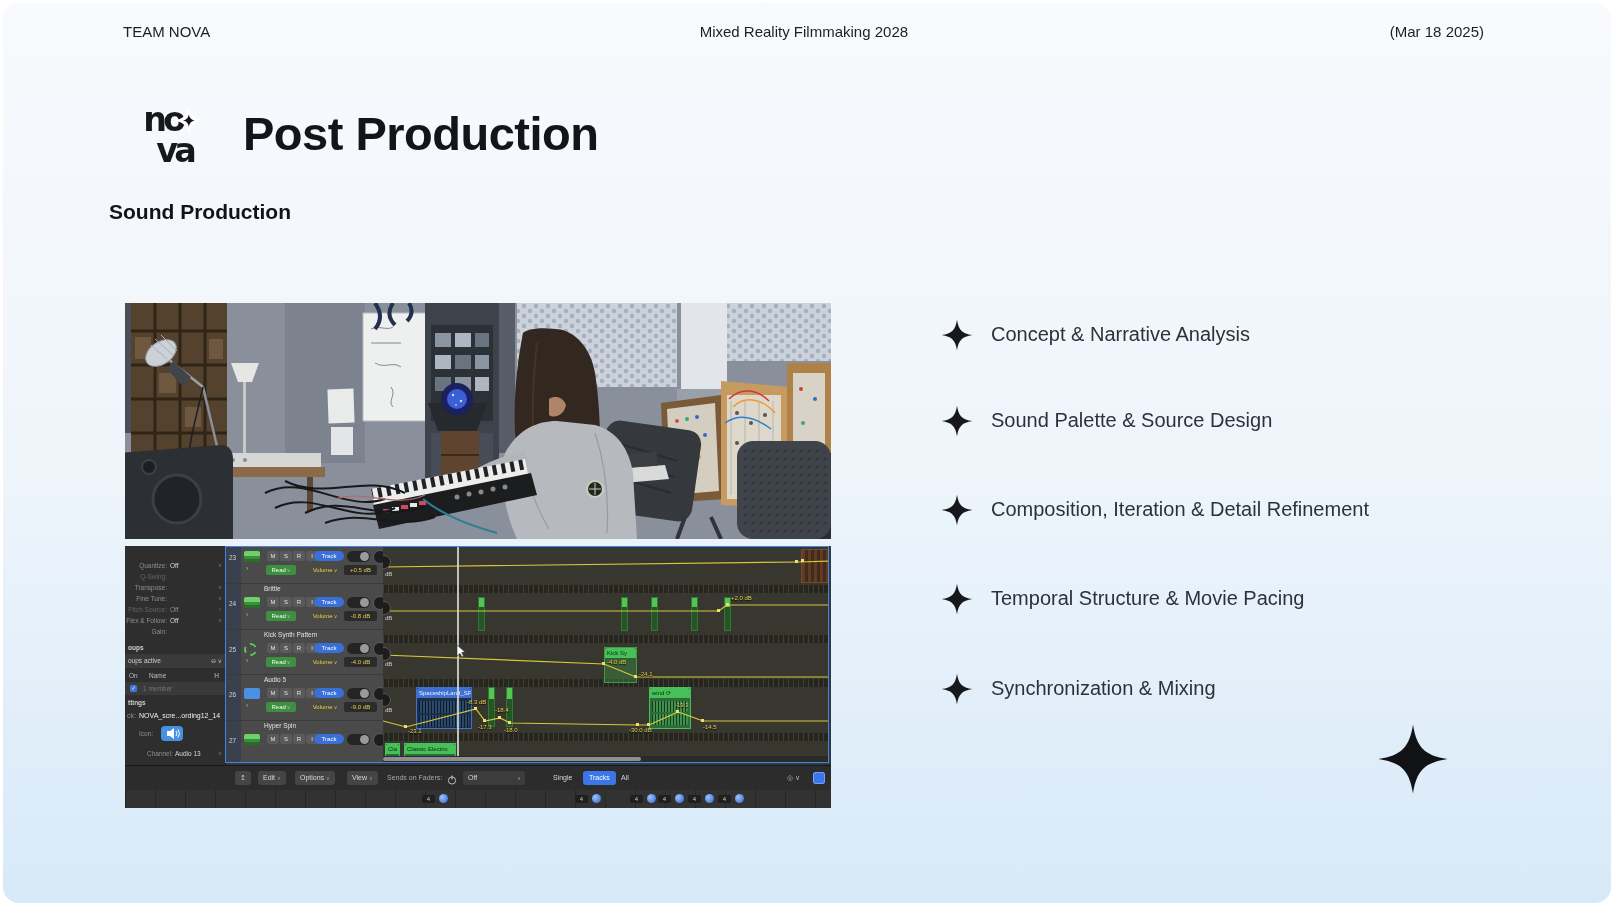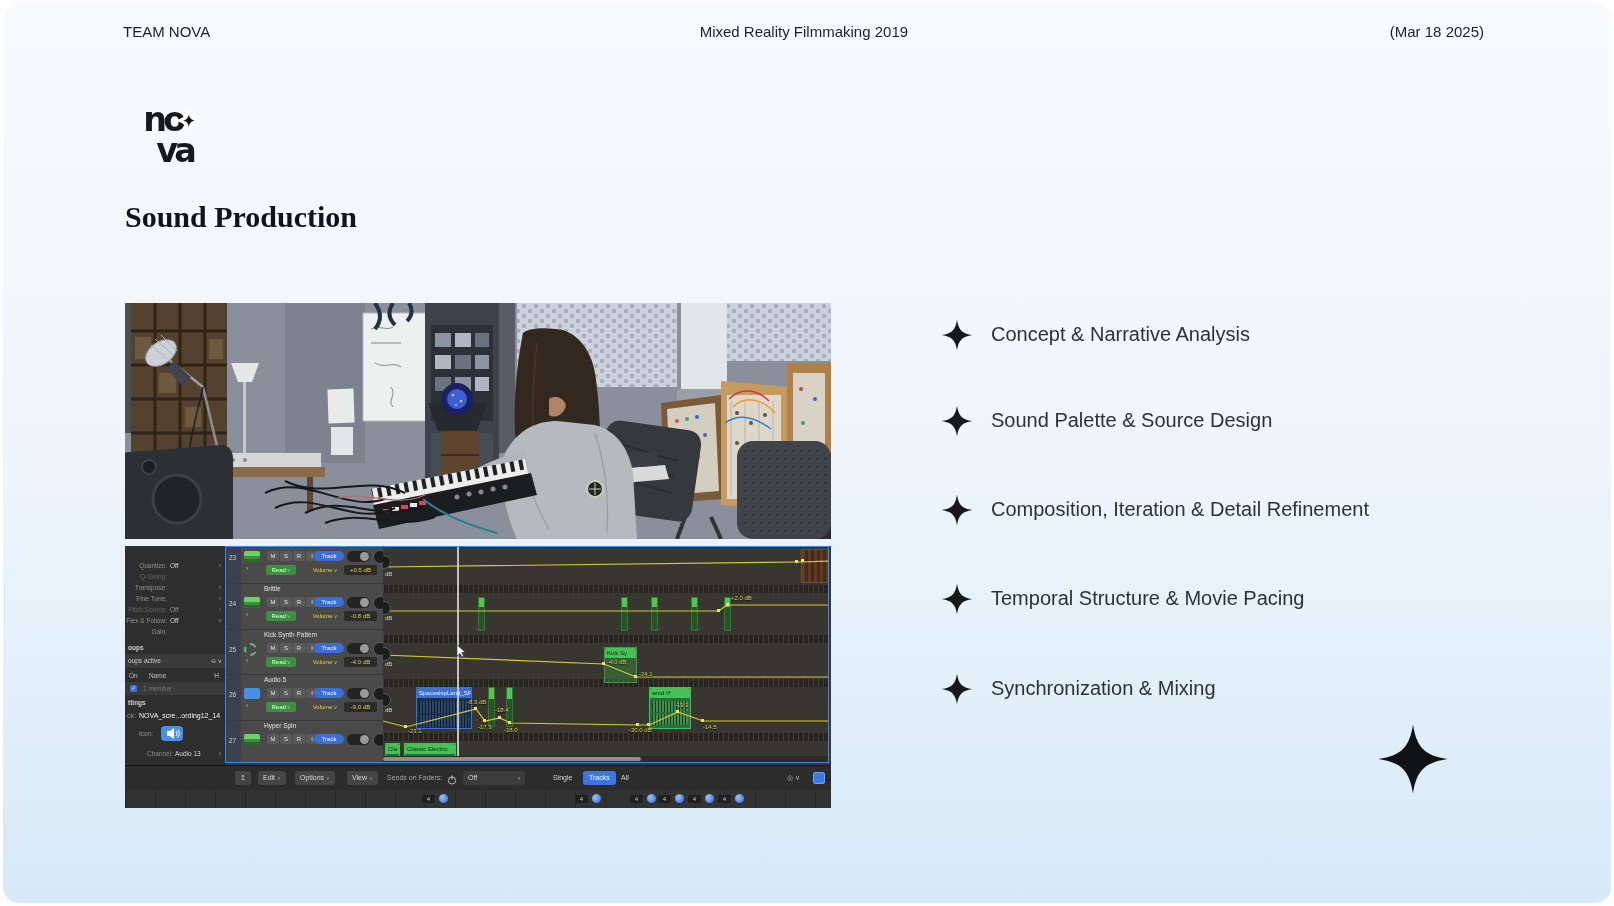--- a/index.html
+++ b/index.html
@@ -4,21 +4,21 @@
 <style>
   html,body{margin:0;padding:0;background:#ffffff;width:1614px;height:906px;overflow:hidden;
     font-family:"Liberation Sans","DejaVu Sans",sans-serif;}
   .ab{position:absolute;}
   #slide{position:absolute;left:3px;top:3px;width:1608px;height:900px;border-radius:16px;
     background:linear-gradient(180deg,#f8fafd 0%,#eef5fb 52%,#d7e9f8 100%);overflow:hidden;}
   
   .hdr{top:20px;font-size:15px;color:#1c1f24;white-space:nowrap;}
   
   #title{left:240px;top:103px;font-size:47px;font-weight:600;letter-spacing:-0.5px;color:#141519;}
-  #subtitle{left:122px;top:197px;font-size:30px;font-weight:600;color:#121316;font-family:Liberation Serif, serif;}
+  #subtitle{left:106px;top:197px;font-size:21px;font-weight:600;color:#121316;}
   
   .li-item{left:938px;height:34px;}
   .li-label{position:absolute;left:50px;top:4px;font-size:20px;color:#2c323a;white-space:nowrap;}
   .spark{display:block;}
   
   #photo{left:122px;top:300px;width:706px;height:236px;overflow:hidden;background:#8a909b;}
   #daw{left:122px;top:543px;width:706px;height:262px;background:#383838;overflow:hidden;
     font-family:"Liberation Sans","DejaVu Sans",sans-serif;}
   
   #insp{left:0;top:0;width:100px;height:262px;background:#2e2e2e;overflow:hidden;border-right:1px solid #1f1f1f;}
@@ -80,32 +80,33 @@
   .mxb i{position:absolute;right:0;top:0;width:9px;height:9px;border-radius:50%;
     background:radial-gradient(circle at 35% 35%,#9cc2ff,#2a65c8);}
   .svgfit{display:block;width:100%;height:100%;}
 </style>
 </head>
 <body>
 
 <div id="slide">
 
   <div class="ab hdr" style="left:120px;">TEAM NOVA</div>
-  <div class="ab hdr" style="left:50%;transform:translateX(-51.5%);">Mixed Reality Filmmaking 2019</div>
+  <div class="ab hdr" style="left:50%;transform:translateX(-51.5%);">Mixed Reality Filmmaking 2028</div>
   <div class="ab hdr" style="right:127px;">(Mar 18 2025)</div>
 
   <div class="ab" style="left:138px;top:100px;width:76px;height:64px;">
     <svg class="svgfit" viewBox="0 0 100 84">
       <text x="3" y="37" font-family="DejaVu Sans, Liberation Sans, sans-serif" font-size="44" font-weight="bold" letter-spacing="-5" fill="#17181a">no</text>
       <text x="20" y="78" font-family="DejaVu Sans, Liberation Sans, sans-serif" font-size="44" font-weight="bold" letter-spacing="-5" fill="#17181a">va</text>
       <path d="M63 4 C65.5 16 70 20.5 82 23 C70 25.5 65.5 30 63 42 C60.5 30 56 25.5 44 23 C56 20.5 60.5 16 63 4 Z" fill="#ffffff"></path>
       <path d="M63 15 C64.2 20 66 21.8 71 23 C66 24.2 64.2 26 63 31 C61.8 26 60 24.2 55 23 C60 21.8 61.8 20 63 15 Z" fill="#17181a"></path>
     </svg>
   </div>
 
+  <div class="ab" id="title">Post Production</div>
   <div class="ab" id="subtitle">Sound Production</div>
 
   <div class="ab li-item" style="top:316px;">
     <svg class="spark ab" width="32" height="32" viewBox="0 0 100 100">
         <path d="M50 2 C55 34 66 45 98 50 C66 55 55 66 50 98 C45 66 34 55 2 50 C34 45 45 34 50 2 Z" fill="#16181b"></path>
       </svg>
     <span class="li-label">Concept &amp; Narrative Analysis</span>
   </div>
   <div class="ab li-item" style="top:402px;">
     <svg class="spark ab" width="32" height="32" viewBox="0 0 100 100">

